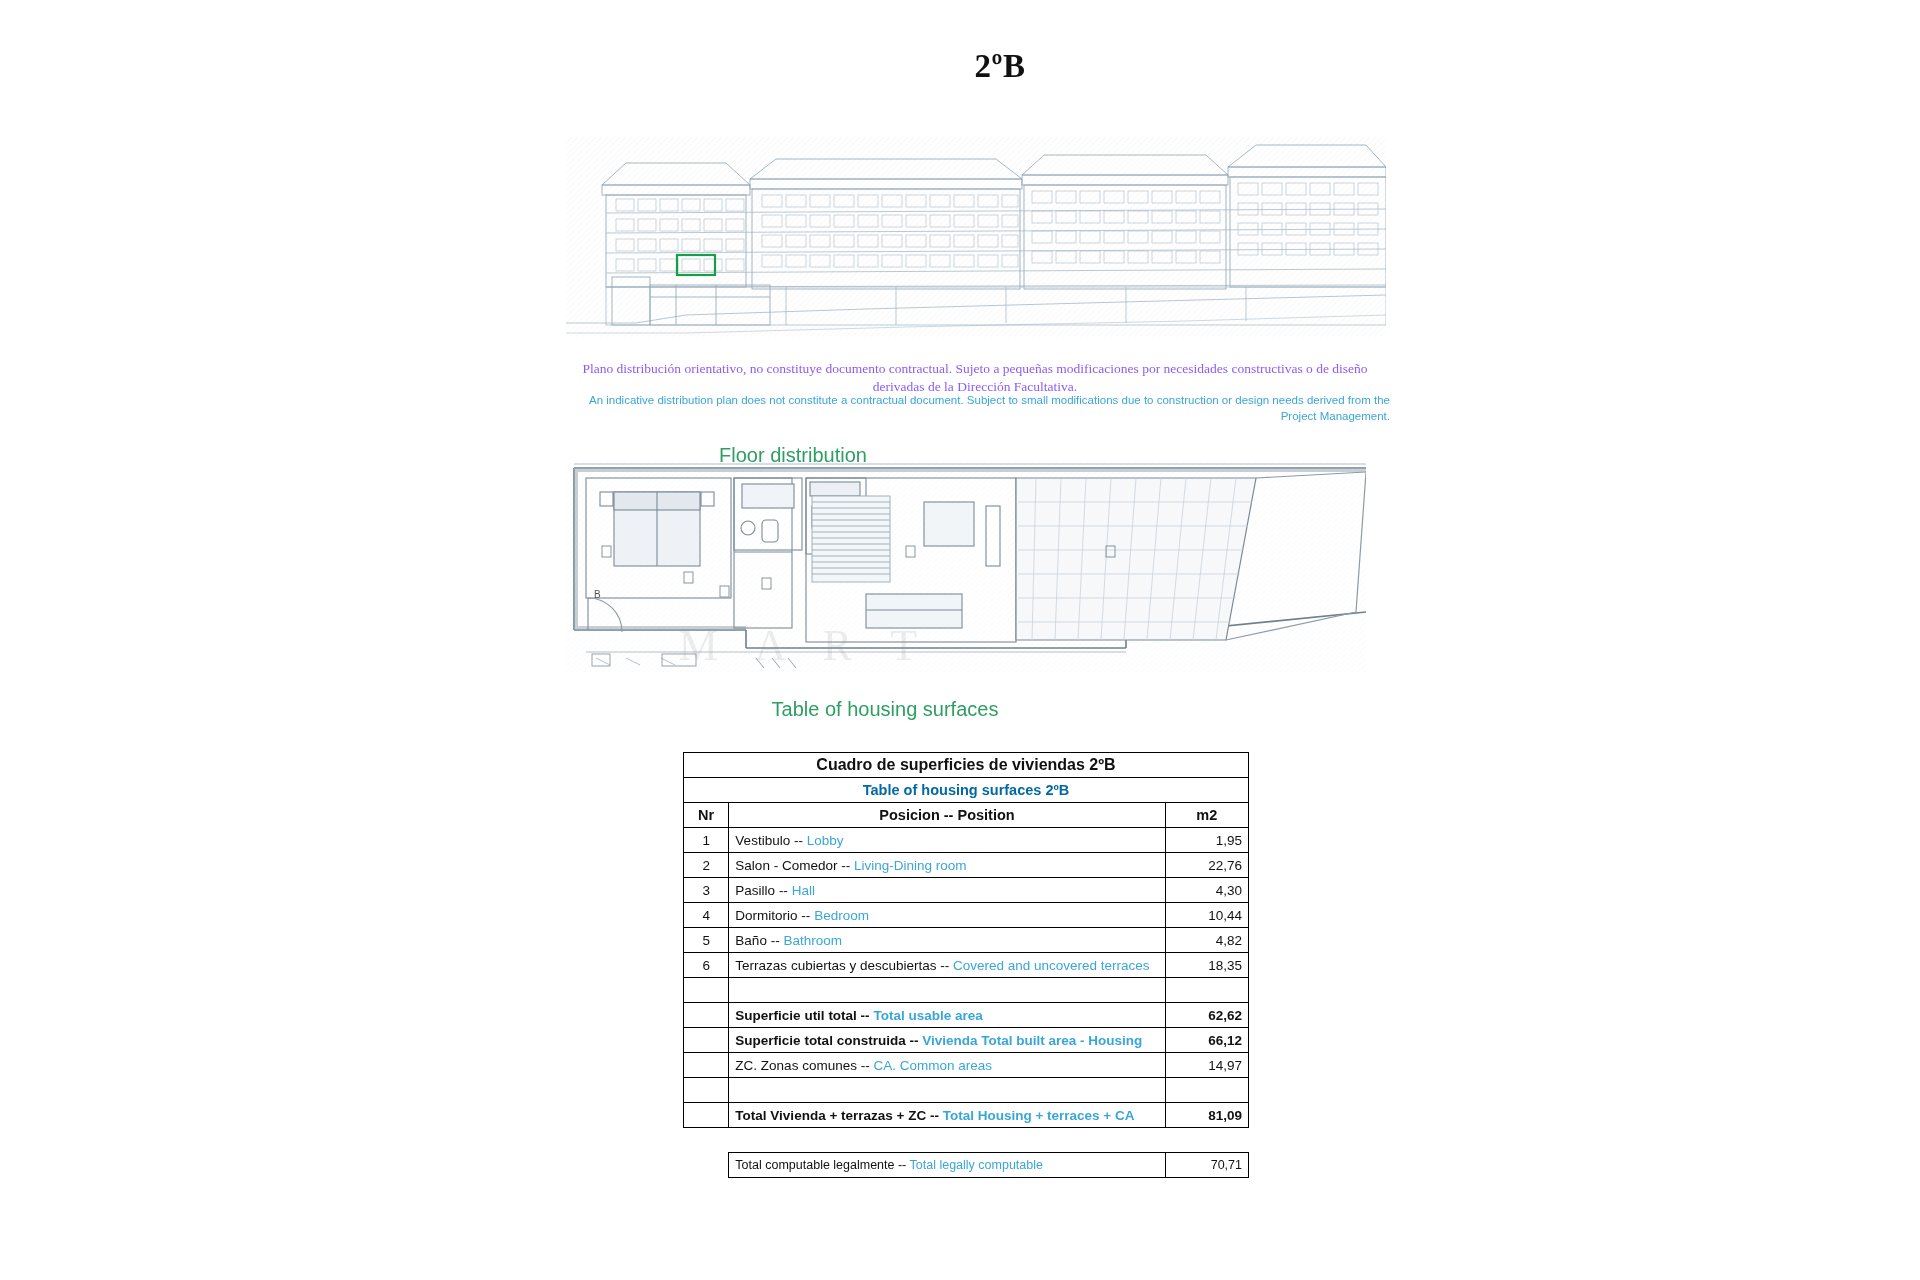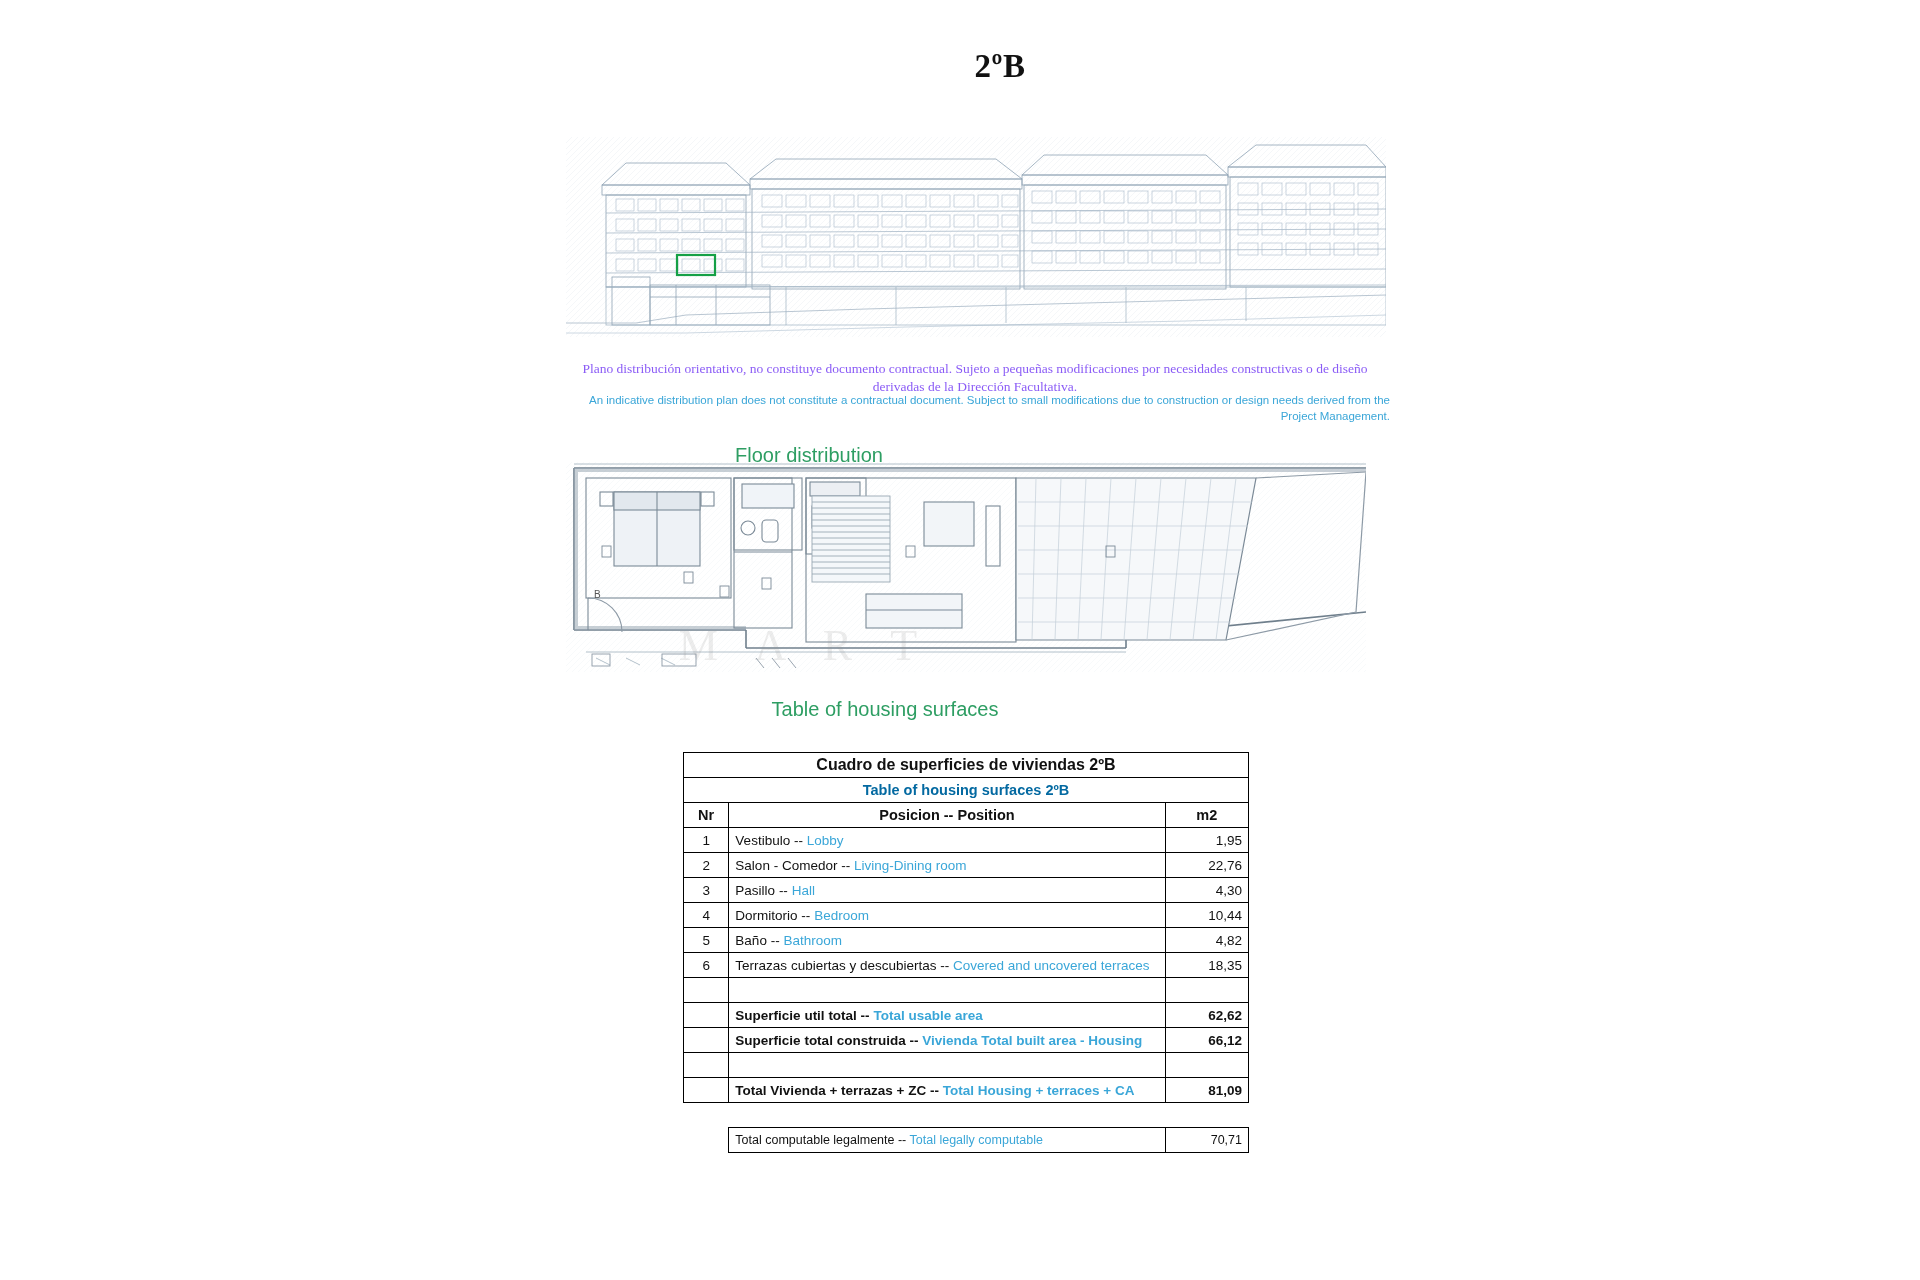--- a/index.html
+++ b/index.html
@@ -81,21 +81,20 @@
     position: absolute;
     font-family: "Liberation Sans", sans-serif;
     font-size: 20px;
     color: #2e9e63;
   }
   #floor-distribution-heading {
     left: 0;
     top: 444px;
     width: 1600px;
     text-align: center;
-    margin-left: 16px;
   }
   #floor-distribution-heading .hd-inner { display:inline-block; transform: translateX(-7px); }
 
   #table-heading {
     left: 0;
     top: 698px;
     width: 1920px;
     text-align: center;
   }
   #table-heading .hd-inner { display:inline-block; transform: translateX(-75px); }
@@ -586,20 +585,25 @@
       <tr>
         <td class="c-nr"></td>
         <td class="c-pos"><span class="bold">Superficie util total --</span> <span class="en bold">Total usable area</span></td>
         <td class="c-m2 m2-bold">62,62</td>
       </tr>
       <tr>
         <td class="c-nr"></td>
         <td class="c-pos"><span class="bold">Superficie total construida --</span> <span class="en bold">Vivienda Total built area - Housing</span></td>
         <td class="c-m2 m2-bold">66,12</td>
       </tr>
+      <tr>
+        <td class="c-nr"></td>
+        <td class="c-pos"><span>ZC. Zonas comunes  --</span> <span class="en">CA. Common areas</span></td>
+        <td class="c-m2">14,97</td>
+      </tr>
 
       <tr class="spacer">
         <td class="c-nr"></td>
         <td class="c-pos"></td>
         <td class="c-m2"></td>
       </tr>
 
       <tr>
         <td class="c-nr"></td>
         <td class="c-pos"><span class="bold">Total Vivienda + terrazas + ZC  --</span> <span class="en bold">Total Housing + terraces + CA</span></td>

